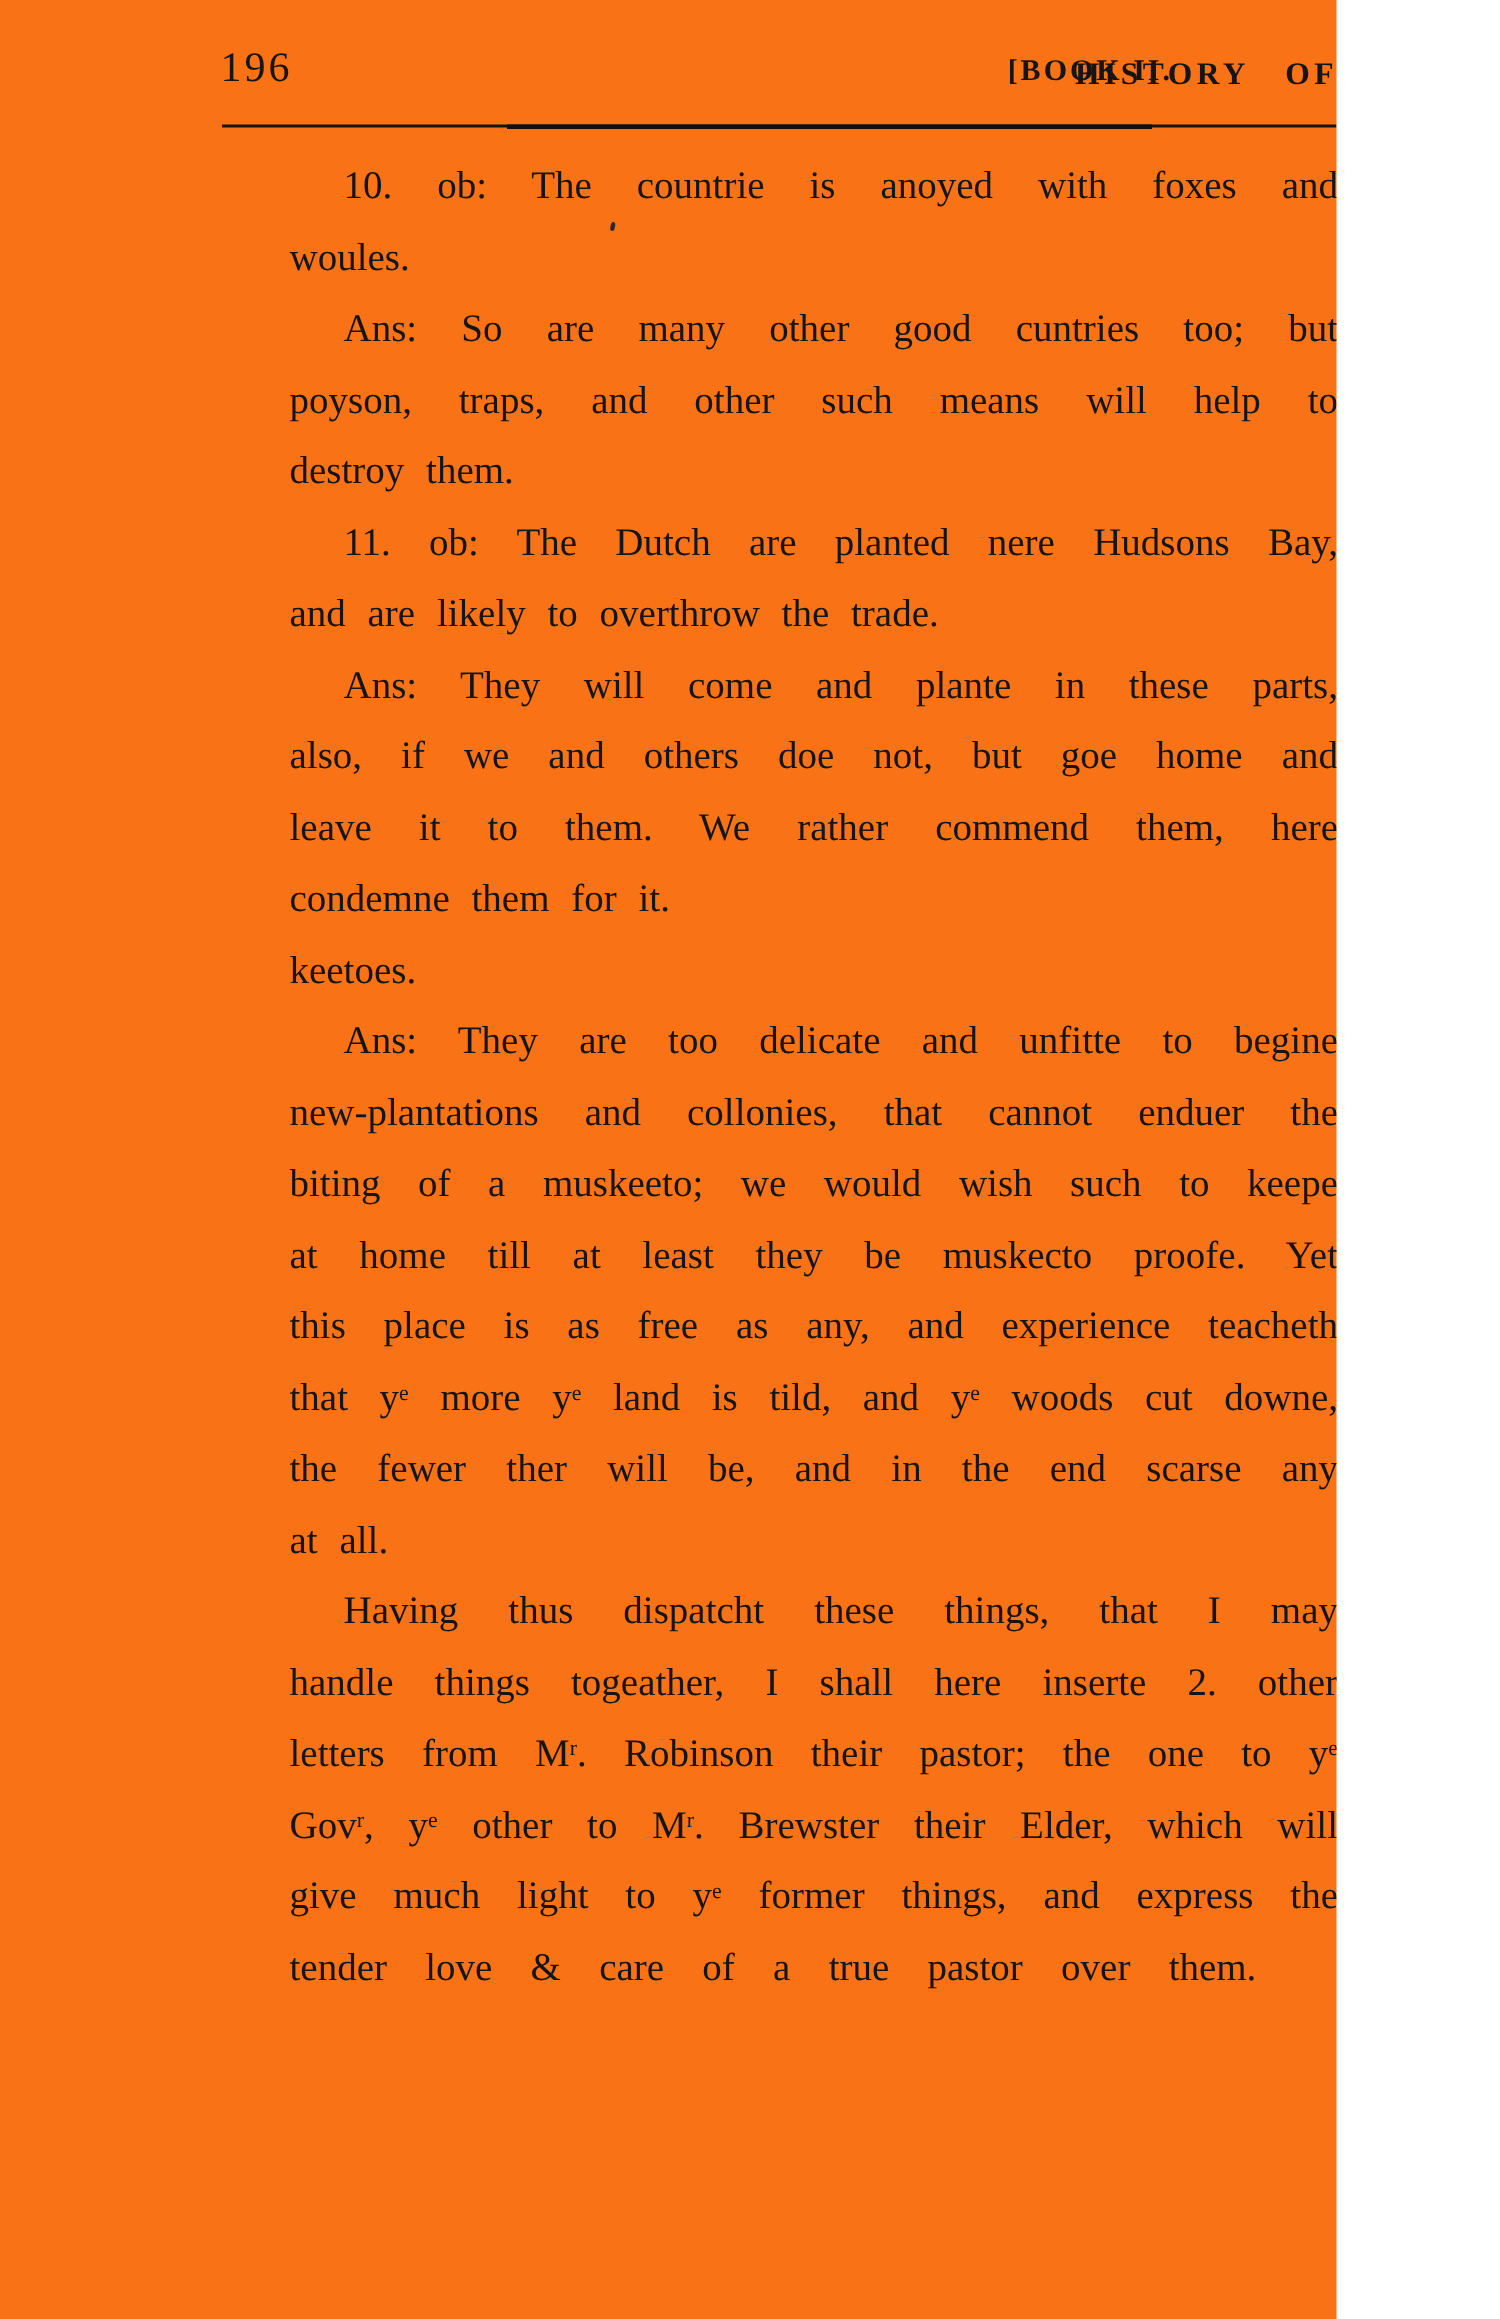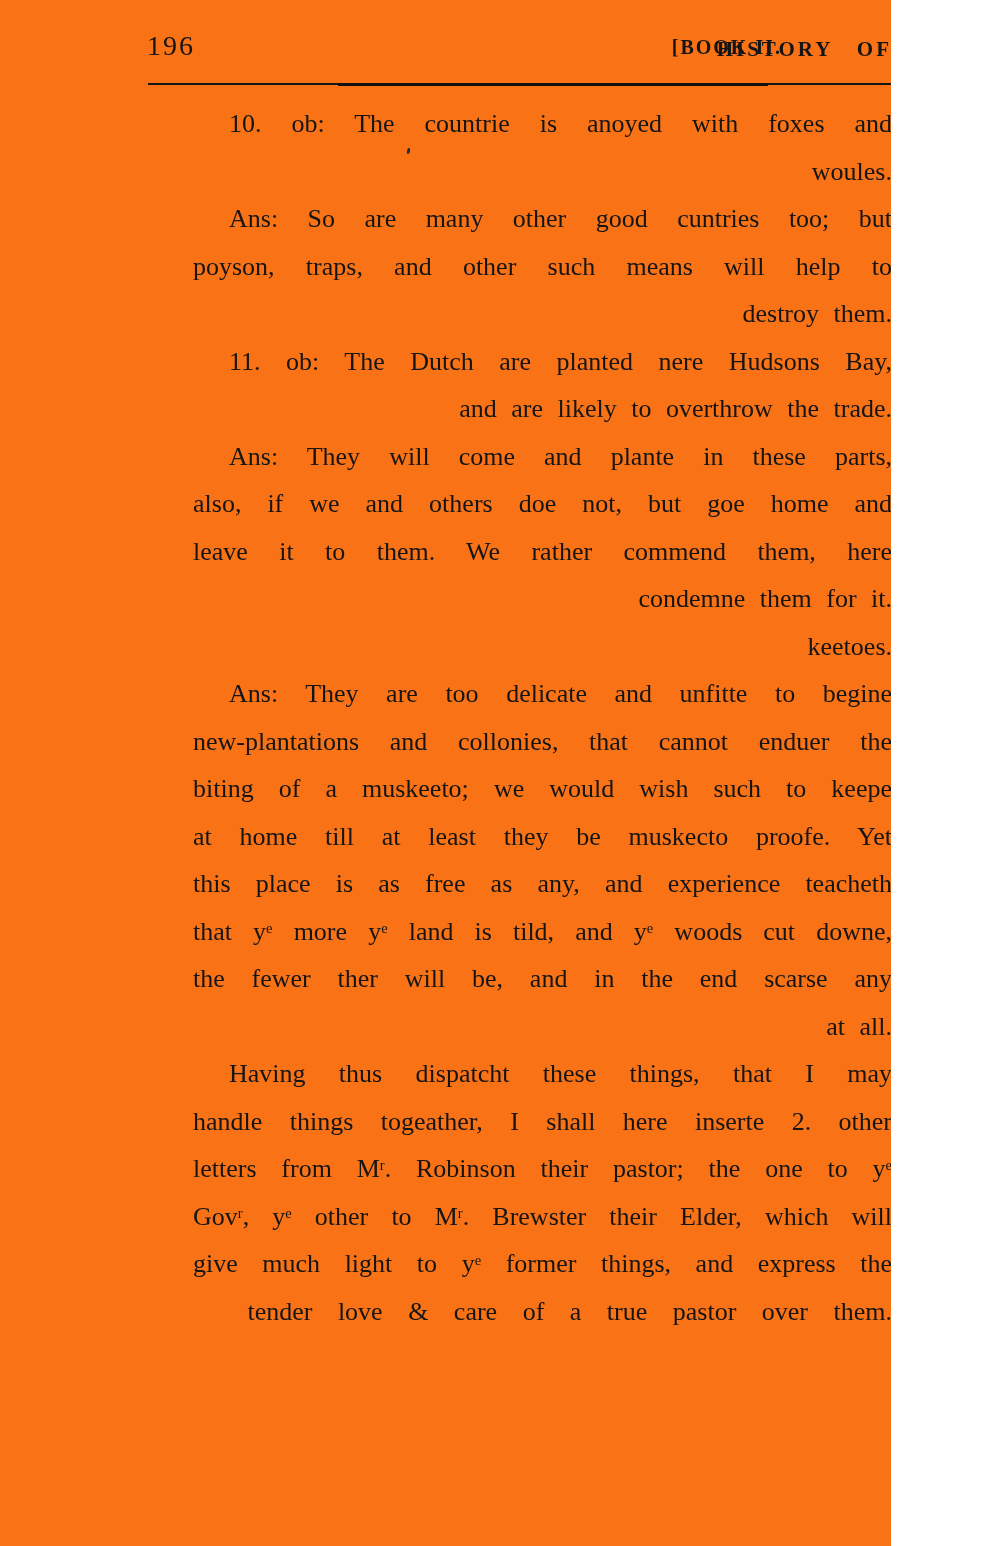--- a/index.html
+++ b/index.html
@@ -76,21 +76,21 @@
   .line {
     height: 47.5px;
     line-height: 47.5px;
     overflow: hidden;
     text-align: justify;
     text-align-last: justify;
     white-space: normal;
     margin-left: 45px;
   }
   .line.flush {
-    text-align: right;
+    text-align: left;
     text-align-last: auto;
     word-spacing: 8px;
   }
   .line.spread {
     word-spacing: 19px;
   }
   .line.indent {
     padding-left: 36px;
   }
   .sup {

